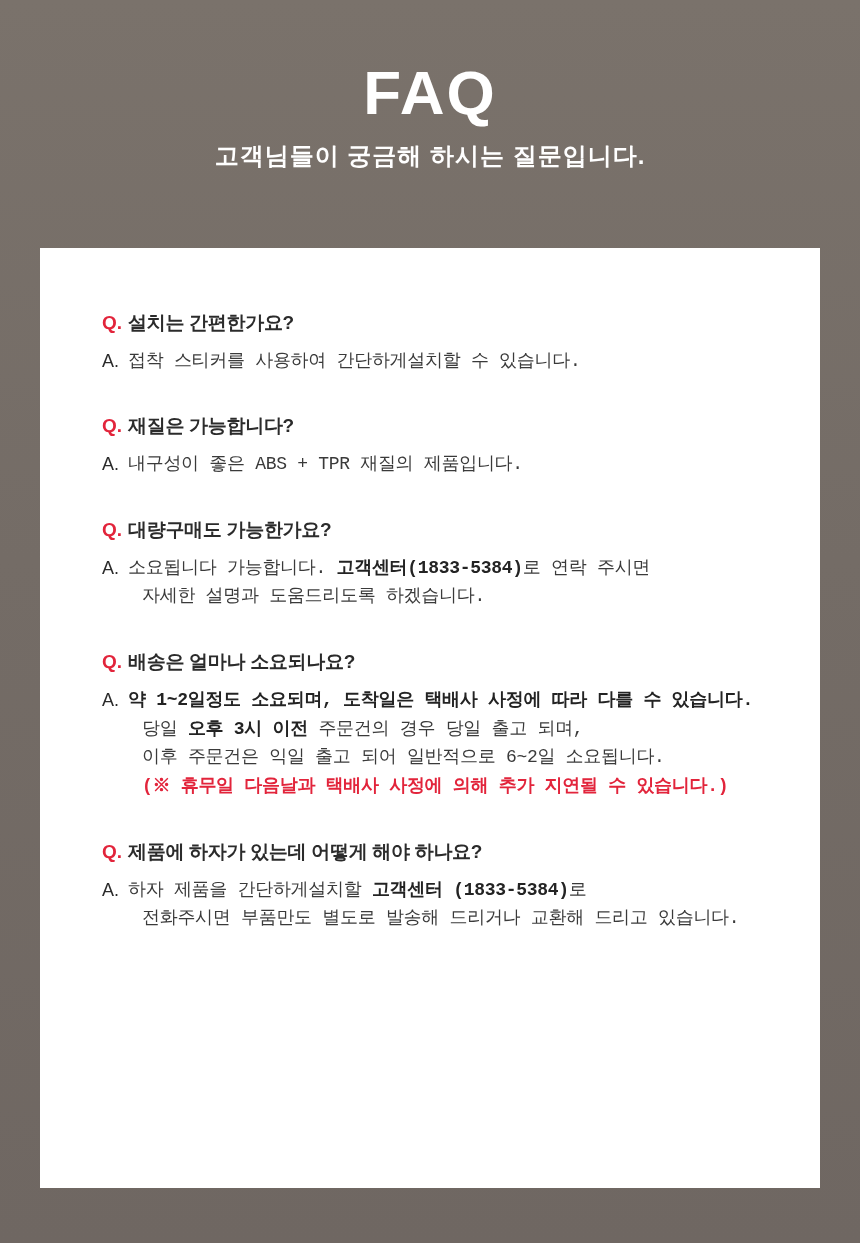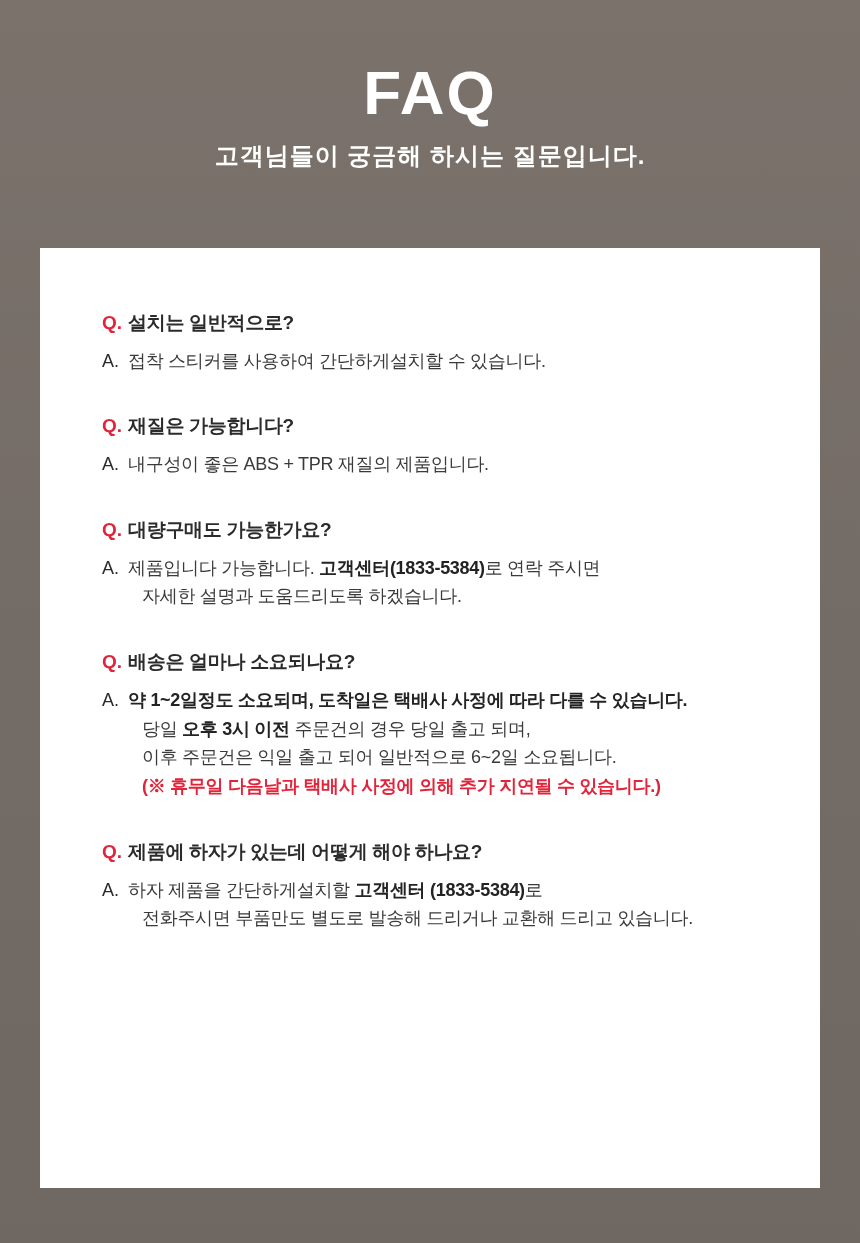--- a/index.html
+++ b/index.html
@@ -89,20 +89,21 @@
     flex: none;
   }
   .a-body {
     font-size: 18px;
     line-height: 1.6;
     color: #3a3a3a;
     letter-spacing: -0.3px;
   }
   .a-body .ln {
     display: block;
+    font-family: Liberation Mono, monospace;
   }
   .a-body .ln.indent {
     padding-left: 14px;
   }
   .bold {
     font-weight: bold;
     color: #232323;
     text-align: center;
   }
   .red {
@@ -119,21 +120,21 @@
   <div class="header">
     <div class="faq-title">FAQ</div>
     <div class="faq-sub">고객님들이 궁금해 하시는 질문입니다.</div>
   </div>
 
   <div class="card">
     <div class="qa-list" id="qa-list">
         <div class="qa-block">
           <div class="q-line">
             <span class="q-mark">Q.</span>
-            <span class="q-text">설치는 일반적으로?</span>
+            <span class="q-text">설치는 간편한가요?</span>
           </div>
           <div class="a-line">
             <span class="a-mark">A.</span>
             <div class="a-body">
               <span class="ln"><span>접착 스티커를 사용하여 간단하게설치할 수 있습니다.</span></span>
             </div>
           </div>
         </div>
         <div class="qa-block">
           <div class="q-line">
@@ -148,21 +149,21 @@
           </div>
         </div>
         <div class="qa-block">
           <div class="q-line">
             <span class="q-mark">Q.</span>
             <span class="q-text">대량구매도 가능한가요?</span>
           </div>
           <div class="a-line">
             <span class="a-mark">A.</span>
             <div class="a-body">
-              <span class="ln"><span>제품입니다 가능합니다. </span><span class="bold">고객센터(1833-5384)</span><span>로 연락 주시면</span></span>
+              <span class="ln"><span>소요됩니다 가능합니다. </span><span class="bold">고객센터(1833-5384)</span><span>로 연락 주시면</span></span>
               <span class="ln indent"><span>자세한 설명과 도움드리도록 하겠습니다.</span></span>
             </div>
           </div>
         </div>
         <div class="qa-block">
           <div class="q-line">
             <span class="q-mark">Q.</span>
             <span class="q-text"> 배송은 얼마나 소요되나요?</span>
           </div>
           <div class="a-line">

